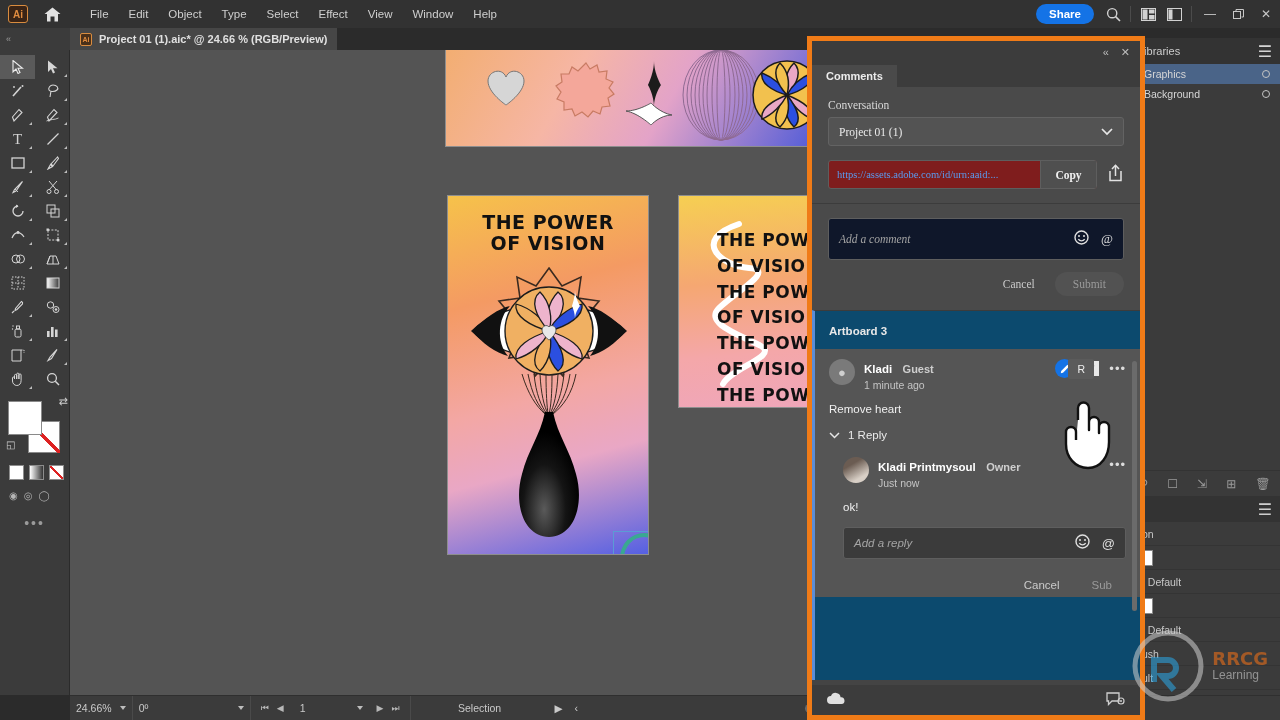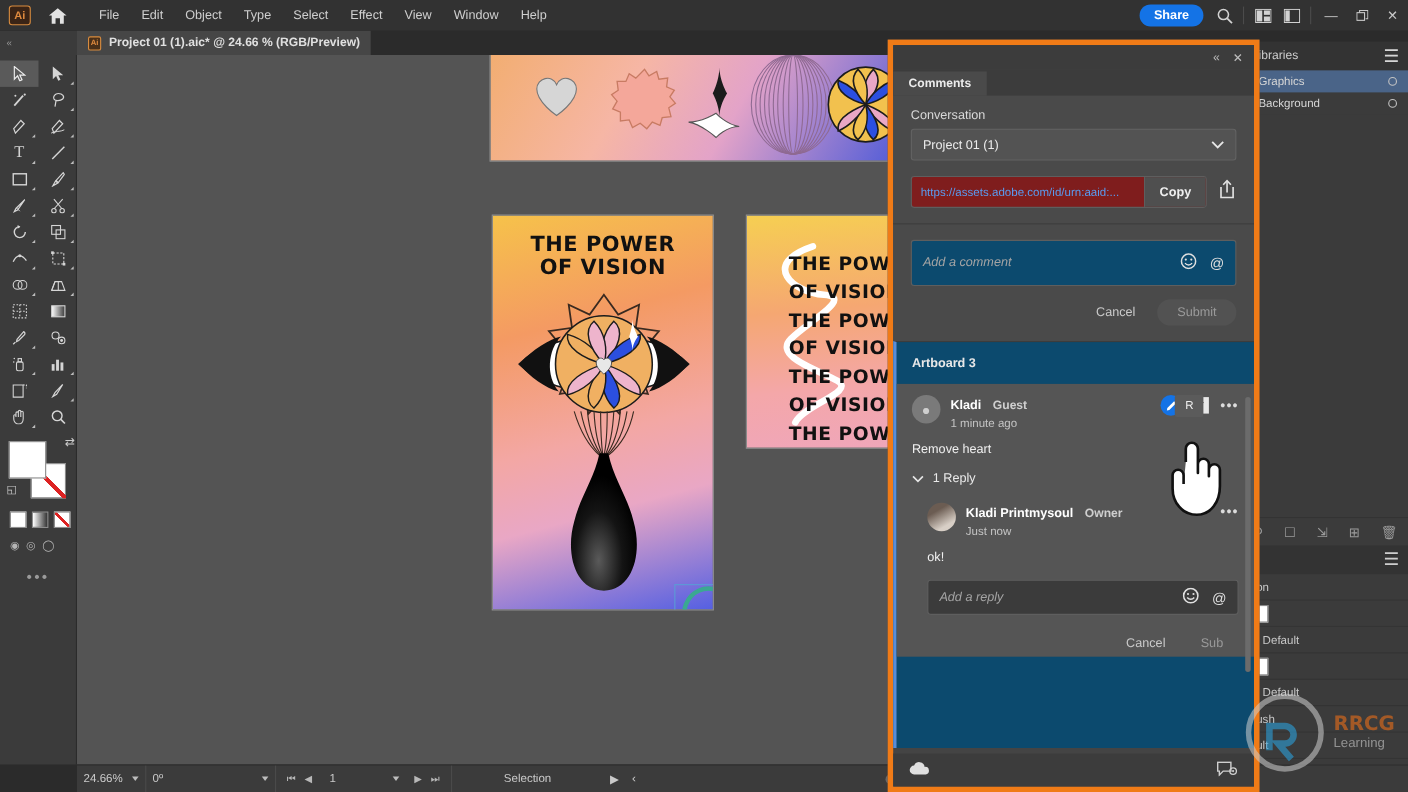--- a/index.html
+++ b/index.html
@@ -133,35 +133,35 @@
   .scrollpill { width:60px; height:9px; background:#6a6a6a; border-radius:5px; }
 
   
   .cpanel { position:absolute; left:807px; top:36px; width:338px; height:684px;
     background:#444; border:5px solid #f07b17; }
   .cp-titlebar { height:22px; background:#3c3c3c; display:flex; align-items:center;
     justify-content:flex-end; gap:12px; padding-right:10px; color:#bdbdbd; font-size:11px; }
   .cp-tabs { height:24px; background:#3c3c3c; display:flex; align-items:flex-end; }
   .cp-tab { background:#4a4a4a; font-size:11px; color:#ececec; font-weight:bold;
     padding:5px 14px; }
-  .cp-body { background:#4a4a4a; }
+  .cp-body { background:#4a4a4a;font-family:Liberation Serif, serif; }
   .cp-label { font-size:11.5px; color:#d9d9d9; padding:12px 16px 6px 16px; }
   .cp-select { margin:0 16px; height:29px; background:#535353; border:1px solid #636363;
     border-radius:3px; display:flex; align-items:center; justify-content:space-between;
     padding:0 10px; font-size:11.5px; color:#ececec; }
   .cp-linkrow { display:flex; align-items:center; margin:14px 16px 0 16px; gap:10px; }
   .cp-linkbox { flex:1; height:29px; background:#7f1d1d; border:1px solid #5e5e5e;
     border-radius:3px; display:flex; align-items:center; }
   .cp-link { flex:1; font-size:10.5px; color:#5a9bf0; padding:0 8px;
     overflow:hidden; white-space:nowrap; }
   .cp-copy { width:56px; height:27px; background:#4f4f4f; border-left:1px solid #5e5e5e;
     display:flex; align-items:center; justify-content:center; font-size:11.5px;
     color:#efefef; font-weight:bold; }
   .cp-divider { height:1px; background:#3c3c3c; margin:14px 0 0 0; }
-  .cp-addbox { margin:14px 16px 0 16px; height:42px; background:#0c4a6e;
+  .cp-addbox { margin:14px 16px 0 16px; height:42px; background:#0f172a;
     border:1px solid #5e5e5e; border-radius:3px; display:flex; align-items:center;
     padding:13px 10px; }
   .cp-ph { flex:1; font-size:11.5px; font-style:italic; color:#a4a4a4; }
   .cp-ico { color:#dedede; font-size:13px; margin-left:12px; }
   .cp-actions { display:flex; justify-content:flex-end; align-items:center;
     gap:6px; padding:12px 16px 14px 16px; }
   .cp-cancel { font-size:11.5px; color:#cacaca; padding:6px 14px; }
   .cp-submit { font-size:11.5px; color:#9a9a9a; padding:6px 18px; background:#525252;
     border-radius:14px; }
 

